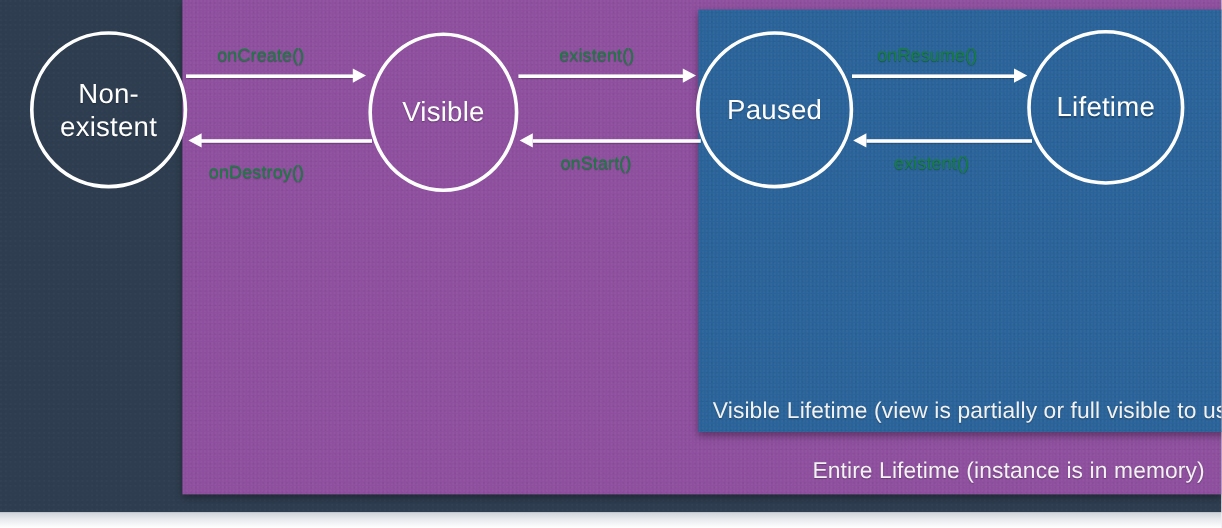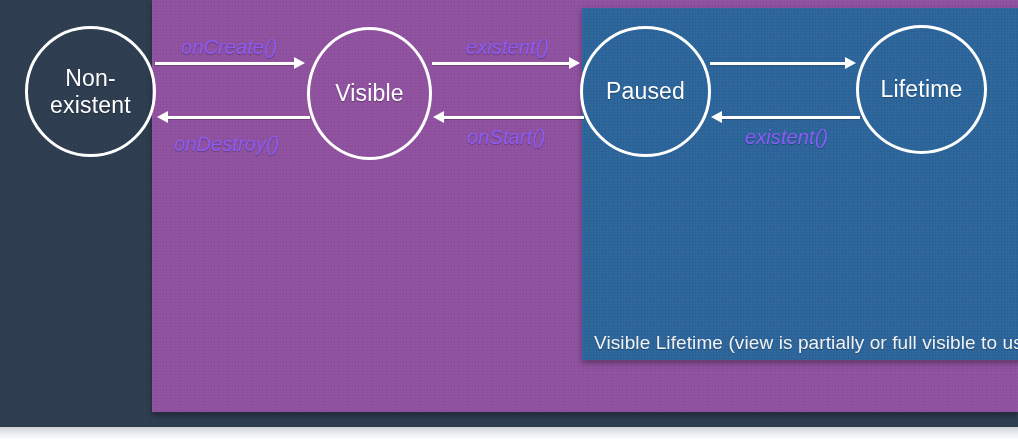--- a/index.html
+++ b/index.html
@@ -124,27 +124,26 @@
     position: absolute;
     width: 0; height: 0;
     border-top: 6px solid transparent;
     border-bottom: 6px solid transparent;
   }
   .arrowhead.right { border-left: 11px solid #ffffff; }
   .arrowhead.left  { border-right: 11px solid #ffffff; }
 
   .edge-label {
     position: absolute;
-    color: #8b5cf6;
-    font-size: 20px;
+    color: #15803d;
+    font-size: 15px;
     line-height: 20px;
     letter-spacing: 0.1px;
     text-shadow: 0 1px 1px rgba(0,0,0,0.28);
     white-space: nowrap;
-    font-style: italic;
   }
 
   
   #edge-oncreate      { left: 155px; top: 62px; width: 142px; }
   #head-oncreate      { left: 294px; top: 57px; }
   #label-oncreate     { left: 181px; top: 37px; }
   
   #edge-ondestroy     { left: 167px; top: 116px; width: 143px; }
   #head-ondestroy     { left: 157px; top: 111px; }
   #label-ondestroy    { left: 174px; top: 134px; }
@@ -174,20 +173,21 @@
 
   <div class="block" id="entire-block">
     <div class="grain"></div>
 
     <div class="block" id="visible-block">
       <div class="grain"></div>
 
       <div class="block-label" id="visible-label">Visible Lifetime (view is partially or full visible to user)</div>
     </div>
 
+    <div class="block-label" id="entire-label">Entire Lifetime (instance is in memory)</div>
   </div>
 
   <div class="state-node" id="node-nonexistent">Non-
 existent</div>
 
   <div class="state-node" id="node-stopped">Visible</div>
 
   <div class="state-node" id="node-paused">Paused</div>
 
   <div class="state-node" id="node-running">Lifetime</div>
@@ -203,19 +203,20 @@
   <div class="edge" id="edge-onstart"></div>
   <div class="arrowhead right" id="head-onstart"></div>
   <div class="edge-label" id="label-onstart">existent()</div>
 
   <div class="edge" id="edge-onstop"></div>
   <div class="arrowhead left" id="head-onstop"></div>
   <div class="edge-label" id="label-onstop">onStart()</div>
 
   <div class="edge" id="edge-onresume"></div>
   <div class="arrowhead right" id="head-onresume"></div>
+  <div class="edge-label" id="label-onresume">onResume()</div>
 
   <div class="edge" id="edge-onpause"></div>
   <div class="arrowhead left" id="head-onpause"></div>
   <div class="edge-label" id="label-onpause">existent()</div>
 
   <div class="bottom-band"></div>
 </div>
 
 </body></html>

